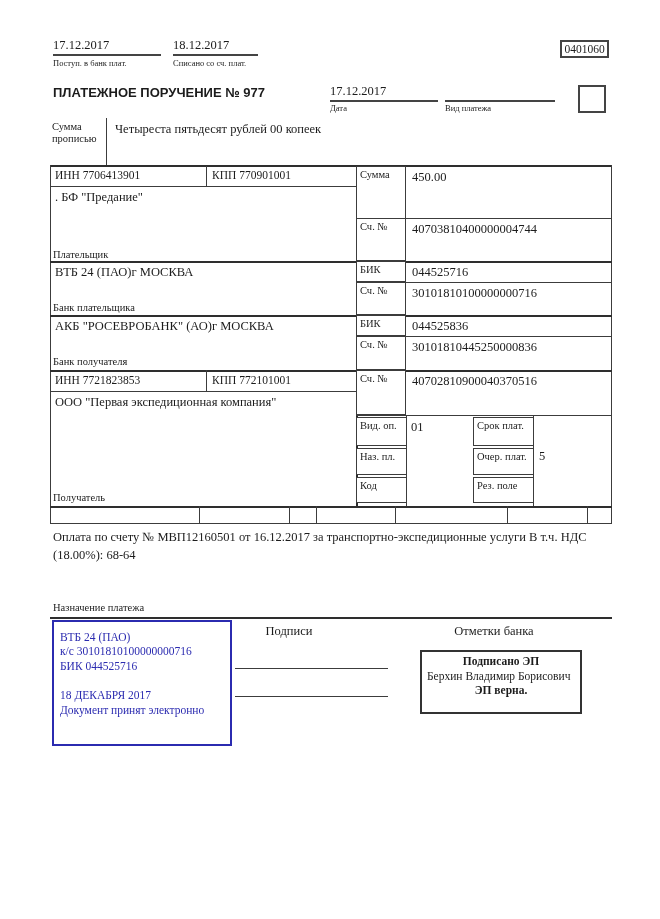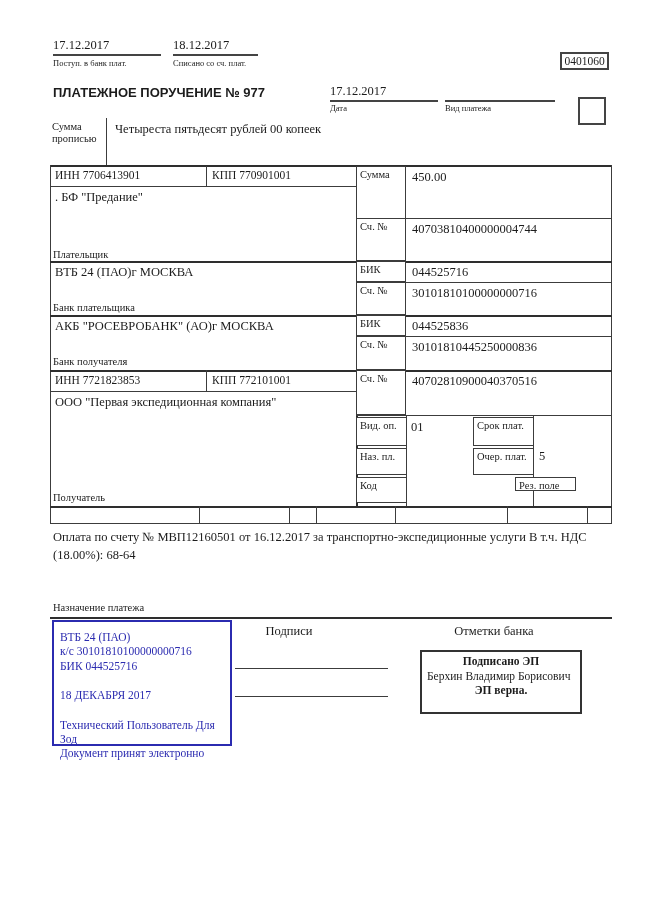--- a/index.html
+++ b/index.html
@@ -12,21 +12,21 @@
   .vline.thick{width:2px;background:#2e2e2e;}
   .val{font-size:12.5px;line-height:1.2;white-space:nowrap;}
   .wrap{white-space:normal;}
   .lbl{font-size:10.5px;line-height:1.15;}
   .tiny{font-size:8.5px;line-height:1.1;}
   .ufield{border-bottom:2px solid #444;font-size:12.5px;line-height:16px;}
   .labelbox{position:absolute;border:1px solid #3c3c3c;box-sizing:border-box;
             font-size:10.5px;line-height:1.1;padding:2px 3px;background:#fff;}
   .title{font-family:"Liberation Sans", sans-serif;font-weight:bold;font-size:13px;white-space:nowrap;}
   .codebox{border:2px solid #444;box-sizing:border-box;text-align:center;
-           font-size:11.5px;margin-top:12px;}
+           font-size:11.5px;}
   .bluebox{position:absolute;border:2px solid #2b2bb0;box-sizing:border-box;color:#2b2bb0;
            font-size:11.5px;line-height:1.25;padding:8px 6px;}
   .stampbox{position:absolute;border:2px solid #333;box-sizing:border-box;
             font-size:11.5px;line-height:1.28;padding:2px 5px;}
   .c{text-align:center;}
   .b{font-weight:bold;}
   .i{font-style:italic;}
 </style>
 </head>
 <body>
@@ -97,21 +97,21 @@
   <div class="hline" style="left:356px;top:415px;width:255px;"></div>
 
   <div class="vline" style="left:406px;top:415px;height:92px;"></div>
   <div class="vline" style="left:533px;top:415px;height:92px;"></div>
   <div class="labelbox" style="left:356px;top:417px;width:51px;height:29px;">Вид. оп.</div>
   <div class="abs val" style="left:411px;top:420px;">01</div>
   <div class="labelbox" style="left:356px;top:448px;width:51px;height:27px;">Наз. пл.</div>
   <div class="labelbox" style="left:356px;top:477px;width:51px;height:26px;">Код</div>
   <div class="labelbox" style="left:473px;top:417px;width:61px;height:29px;">Срок плат.</div>
   <div class="labelbox" style="left:473px;top:448px;width:61px;height:27px;">Очер. плат.</div>
-  <div class="labelbox" style="left:473px;top:477px;width:61px;height:14px;margin-left:42px;">Рез. поле</div>
+  <div class="labelbox" style="left:473px;top:477px;width:61px;height:26px;">Рез. поле</div>
   <div class="abs val" style="left:539px;top:449px;">5</div>
   <div class="abs lbl" style="left:53px;top:492px;">Получатель</div>
   <div class="hline thick" style="left:50px;top:506px;width:562px;"></div>
 
   <div class="vline" style="left:199px;top:506px;height:17px;"></div>
   <div class="vline" style="left:289px;top:506px;height:17px;"></div>
   <div class="vline" style="left:316px;top:506px;height:17px;"></div>
   <div class="vline" style="left:395px;top:506px;height:17px;"></div>
   <div class="vline" style="left:507px;top:506px;height:17px;"></div>
   <div class="vline" style="left:587px;top:506px;height:17px;"></div>
@@ -119,21 +119,20 @@
 
   <div class="abs val wrap" style="left:53px;top:529px;width:562px;line-height:1.4;white-space:normal;">Оплата по счету № МВП12160501 от 16.12.2017 за транспортно-экспедиционные услуги В т.ч. НДС (18.00%): 68-64</div>
   <div class="abs lbl" style="left:53px;top:602px;">Назначение платежа</div>
   <div class="hline thick" style="left:50px;top:617px;width:562px;"></div>
 
   <div class="bluebox" style="left:52px;top:620px;width:180px;height:126px;">
     <div>ВТБ 24 (ПАО)</div>
     <div>к/с 30101810100000000716</div>
     <div>БИК 044525716</div>
     <div style="margin-top:15px;">18 ДЕКАБРЯ 2017</div>
-    <div style="margin-top:15px;">Технический Пользователь Для Зод</div>
     <div>Документ принят электронно</div>
   </div>
 
   <div class="abs val c" style="left:244px;top:624px;width:90px;">Подписи</div>
   <div class="hline" style="left:235px;top:668px;width:153px;"></div>
   <div class="hline" style="left:235px;top:696px;width:153px;"></div>
 
   <div class="abs val c" style="left:444px;top:624px;width:100px;">Отметки банка</div>
   <div class="stampbox" style="left:420px;top:650px;width:162px;height:64px;">
     <div class="c b">Подписано ЭП</div>

